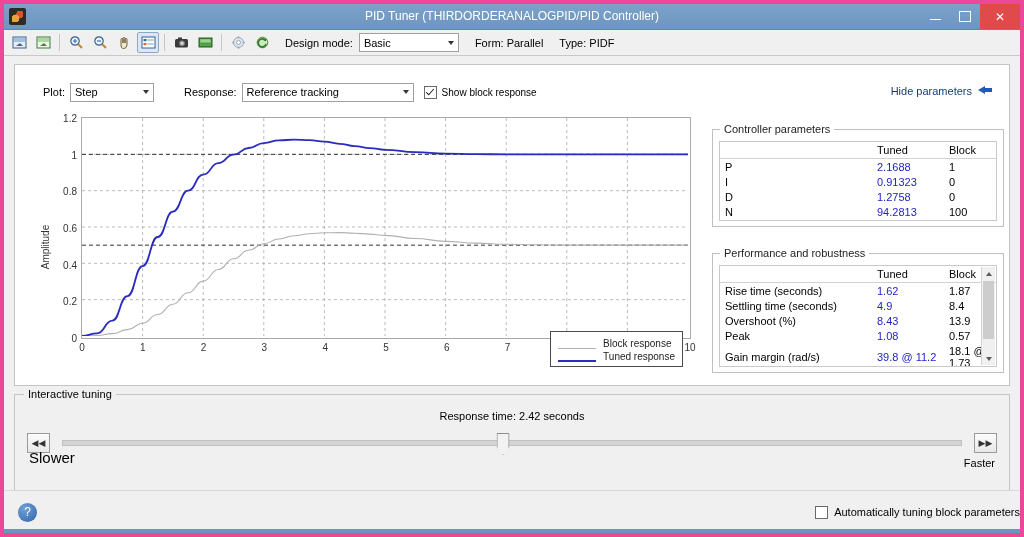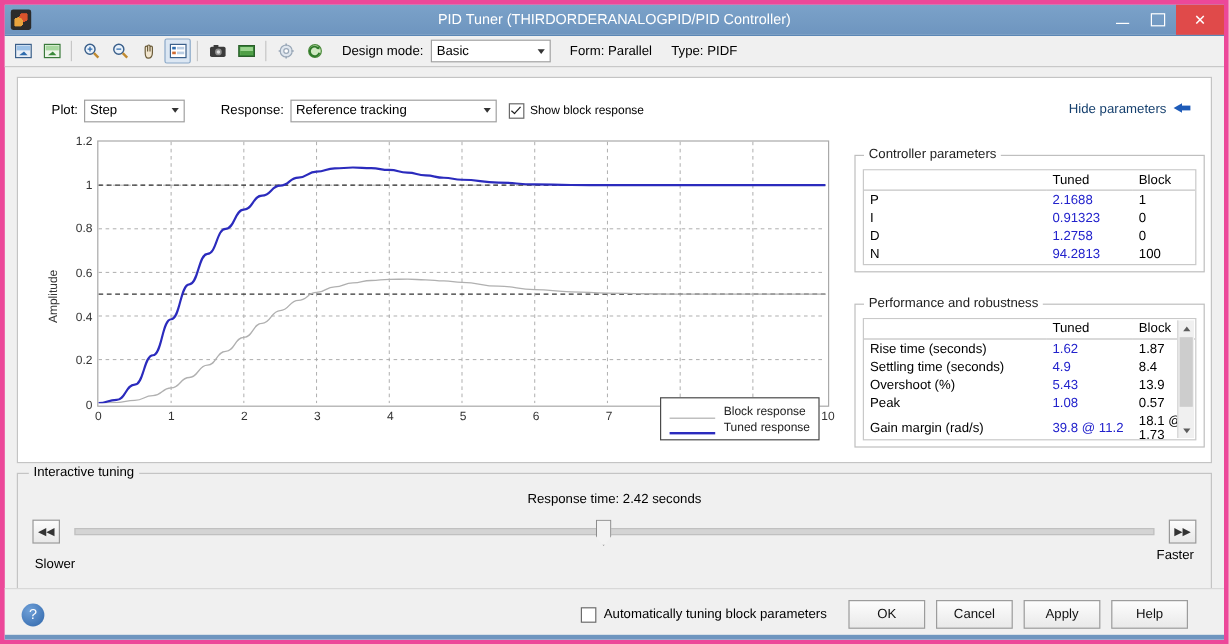--- a/index.html
+++ b/index.html
@@ -104,21 +104,21 @@
   .rtime{position:absolute;left:0;right:0;top:15px;text-align:center;font-size:11px;}
   .sliderrow{position:absolute;left:12px;right:12px;top:37px;height:22px;display:flex;
              align-items:center;gap:0;}
   .nudge{width:21px;height:18px;border:1px solid #9a9a9a;background:linear-gradient(#fcfcfc,#e8e8e8);
          display:flex;align-items:center;justify-content:center;font-size:9px;color:#333;flex:none;}
   .track{flex:1;height:4px;background:#d4d4d4;border:1px solid #c0c0c0;margin:0 12px;
          position:relative;}
   .thumb{position:absolute;top:-8px;width:11px;height:20px;background:#f2f2f2;
          border:1px solid #8c8c8c;transform:translateX(-50%);
          clip-path:polygon(0 0,100% 0,100% 62%,50% 100%,0 62%);}
-  .slower{position:absolute;left:14px;top:69px;font-size:11px;text-align:right;}
+  .slower{position:absolute;left:14px;top:54px;font-size:15px;text-align:right;}
   .faster{position:absolute;right:14px;top:62px;font-size:11px;}
 
   
   .bottom{position:absolute;left:0;right:0;bottom:0;height:42px;background:#f0f0f0;
           border-top:1px solid #d8d8d8;display:flex;align-items:center;}
   .helpicon{width:19px;height:19px;border-radius:50%;margin-left:14px;
             background:radial-gradient(circle at 35% 30%,#6fa0d8,#2f66aa);
             color:#fff;font-size:12px;display:flex;align-items:center;justify-content:center;
             flex:none;}
   .autochk{margin-left:auto;display:flex;align-items:center;gap:6px;font-size:11px;}
@@ -356,21 +356,21 @@
                 <td class="tuned">1.62</td>
                 <td>1.87</td>
               </tr>
               <tr>
                 <td>Settling time (seconds)</td>
                 <td class="tuned">4.9</td>
                 <td>8.4</td>
               </tr>
               <tr>
                 <td>Overshoot (%)</td>
-                <td class="tuned">5.43</td>
+                <td class="tuned">8.43</td>
                 <td>13.9</td>
               </tr>
               <tr>
                 <td>Peak</td>
                 <td class="tuned">1.08</td>
                 <td>0.57</td>
               </tr>
               <tr>
                 <td>Gain margin (rad/s)</td>
                 <td class="tuned">39.8 @ 11.2</td>
@@ -405,21 +405,15 @@
     <div class="slower">Slower</div>
     <div class="faster">Faster</div>
   </div>
 
   <div class="bottom">
     <div class="helpicon">?</div>
     <div class="autochk">
       <i class="cb"></i>
       <span>Automatically tuning block parameters</span>
     </div>
-    <div class="btns">
-      <div class="btn">OK</div>
-      <div class="btn">Cancel</div>
-      <div class="btn">Apply</div>
-      <div class="btn">Help</div>
-    </div>
     <div class="footline"></div>
   </div>
 </div>
 
 </body></html>

